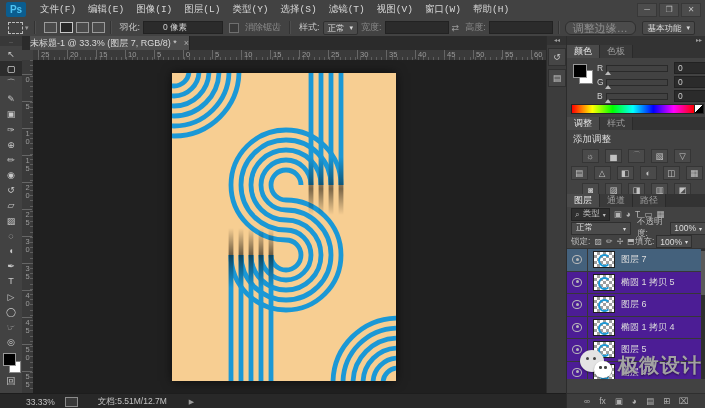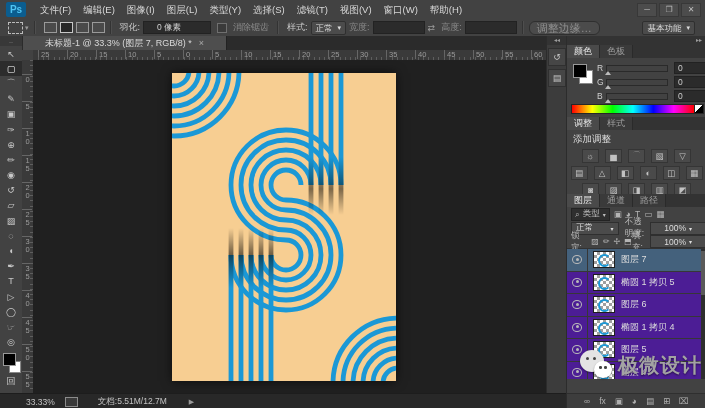--- a/index.html
+++ b/index.html
@@ -2,48 +2,48 @@
 <html style="--blue: #1B98D6; --peach: #F7CE92;"><head>
 <meta charset="utf-8">
 <style>
   html,body{margin:0;padding:0;background:#222;}
   #app{position:relative;width:705px;height:408px;background:#3f3f3f;overflow:hidden;
        font-family:"Liberation Sans","DejaVu Sans",sans-serif;color:#d6d6d6;
        -webkit-user-select:none;user-select:none;}
   
   #menubar{position:absolute;left:0;top:0;width:705px;height:19px;background:#424242;border-bottom:1px solid #2e2e2e;display:flex;align-items:center;}
   #pslogo{width:20px;height:15px;margin-left:6px;background:#0b5d8f;color:#4ec3f2;font-size:10px;font-weight:bold;display:flex;align-items:center;justify-content:center;border-radius:2px;}
-  #menus{display:flex;margin-left:8px;}
+  #menus{display:flex;margin-left:8px;font-family:Liberation Mono, monospace;}
   .menu-item{font-size:9.5px;color:#d8d8d8;padding:0 6px;line-height:19px;white-space:nowrap;}
   #winctl{position:absolute;right:4px;top:3px;display:flex;gap:2px;}
   .winbtn{width:18px;height:12px;background:#4c4c4c;border:1px solid #383838;color:#bdbdbd;font-size:8px;line-height:12px;text-align:center;}
   
   #optionsbar{position:absolute;left:0;top:19px;width:705px;height:17px;background:#424242;border-bottom:1px solid #2a2a2a;display:flex;align-items:center;font-size:9px;color:#c7c7c7;}
   .ob-sep{width:1px;height:13px;background:#333;border-right:1px solid #4e4e4e;margin:0 5px;}
   .ob-label{margin:0 3px;white-space:nowrap;}
   .ob-label.dim{color:#8a8a8a;}
-  .ob-input{height:11px;background:#2b2b2b;border:1px solid #222;color:#d0d0d0;font-size:8.5px;line-height:11px;padding:0 13px;}
+  .ob-input{height:11px;background:#2b2b2b;border:1px solid #222;color:#d0d0d0;font-size:8.5px;line-height:11px;padding:0 19px;}
   .ob-select{height:12px;background:#4b4b4b;border:1px solid #2f2f2f;border-radius:2px;font-size:8.5px;line-height:12px;padding:0 4px;display:flex;align-items:center;gap:5px;color:#ddd;}
   .ob-btn{height:12px;background:#4b4b4b;border:1px solid #2f2f2f;border-radius:6px;font-size:11px;line-height:12px;padding:0 7px;color:#8f8f8f;}
   .tool-chip{width:13px;height:10px;border:1px dashed #bbb;margin-left:8px;}
   .mode-ico{width:11px;height:9px;border:1px solid #9a9a9a;margin-left:3px;background:#4a4a4a;}
   .mode-ico.on{background:#272727;border-color:#c7c7c7;}
   .chk{width:8px;height:8px;border:1px solid #6f6f6f;background:#3a3a3a;margin:0 3px 0 6px;}
   #workspace-select{position:absolute;right:10px;}
   
   #toolbar{position:absolute;left:0;top:36px;width:22px;height:357px;background:#424242;border-right:1px solid #2e2e2e;}
   #toolbar-grip{height:10px;color:#9a9a9a;font-size:6px;text-align:center;line-height:10px;background:#383838;}
   .tool{width:22px;height:15.2px;display:flex;align-items:center;justify-content:center;font-size:9px;color:#c9c9c9;}
   .tool.active{background:#2c2c2c;color:#fff;}
   #swatches{position:relative;width:22px;height:22px;margin-top:2px;}
   #swatch-bg{position:absolute;left:9px;top:9px;width:10px;height:10px;background:#fff;border:1px solid #888;}
   #swatch-fg{position:absolute;left:3px;top:1px;width:11px;height:11px;background:#000;border:1px solid #999;}
   
   #tabbar{position:absolute;left:22px;top:36px;width:524px;height:14px;background:#2b2b2b;}
-  #doctab{position:absolute;left:1px;top:0;height:14px;background:#4e4e4e;border-right:1px solid #222;display:flex;align-items:center;padding:0 22px;gap:7px;}
+  #doctab{position:absolute;left:8px;top:0;height:14px;background:#4e4e4e;border-right:1px solid #222;display:flex;align-items:center;padding:0 0;gap:7px;}
   #doctab-title{font-size:9px;color:#d9d9d9;white-space:nowrap;}
   #doctab-close{font-size:9px;color:#aaa;}
   #hruler{position:absolute;left:33px;top:50px;width:513px;height:10px;background:#3a3a3a;border-bottom:1px solid #262626;overflow:hidden;}
   #hruler::after{content:"";position:absolute;left:5px;bottom:0;width:100%;height:3px;background:repeating-linear-gradient(90deg,#5e5e5e 0 1px,transparent 1px 5.2px);}
   #hruler-labels{display:flex;padding-left:5px;}
   .hr-num{width:26px;flex:0 0 26px;font-size:7.5px;color:#9b9b9b;border-left:1px solid #666;padding-left:2px;line-height:9px;}
   #ruler-corner{position:absolute;left:22px;top:50px;width:11px;height:10px;background:#424242;border-right:1px solid #262626;border-bottom:1px solid #262626;}
   #vruler{position:absolute;left:22px;top:60px;width:11px;height:333px;background:#3a3a3a;border-right:1px solid #262626;overflow:hidden;}
   #vruler::after{content:"";position:absolute;right:0;top:0;width:3px;height:100%;background:repeating-linear-gradient(180deg,#5e5e5e 0 1px,transparent 1px 5.2px);}
   #vruler-labels{padding-top:14px;}
@@ -77,21 +77,21 @@
   #adj-body{height:64px;background:#424242;position:relative;}
   #adj-hint{font-size:9.5px;color:#ddd;padding:3px 0 0 6px;}
   .adj-row{display:flex;justify-content:center;gap:6px;margin-top:3px;}
   .adj-ico{width:15px;height:12px;background:#4a4a4a;border:1px solid #353535;color:#c2c2c2;font-size:8.5px;display:flex;align-items:center;justify-content:center;}
   
   #layers-filter{height:14px;display:flex;align-items:center;font-size:8.5px;color:#bdbdbd;background:#424242;}
   #filter-select{margin-left:4px;height:11px;background:#2f2f2f;border:1px solid #232323;display:flex;align-items:center;gap:3px;padding:0 3px;font-size:8.5px;}
   .flt-ico{margin-left:4px;color:#b5b5b5;font-size:8.5px;}
   #layers-blend{height:14px;display:flex;align-items:center;background:#424242;font-size:8.5px;color:#bdbdbd;}
   #blend-select{margin-left:4px;width:58px;height:11px;background:#4b4b4b;border:1px solid #2f2f2f;display:flex;align-items:center;justify-content:space-between;padding:0 4px;font-size:8.5px;color:#ddd;}
-  .val-select{height:11px;background:#4b4b4b;border:1px solid #2f2f2f;display:flex;align-items:center;gap:3px;padding:0 13px;font-size:8.5px;color:#ddd;}
+  .val-select{height:11px;background:#4b4b4b;border:1px solid #2f2f2f;display:flex;align-items:center;gap:3px;padding:0 3px;font-size:8.5px;color:#ddd;}
   #layers-lock{height:13px;display:flex;align-items:center;background:#424242;font-size:8.5px;color:#bdbdbd;border-bottom:1px solid #333;}
   .lock-ico{margin-left:4px;font-size:8px;color:#b5b5b5;}
   #layer-list{position:relative;height:130px;overflow:hidden;background:#4c1d95;}
   .layer-row{height:21.5px;display:flex;align-items:center;border-bottom:1px solid #373737;position:relative;}
   .layer-row.selected{background:#44617c;}
   .eye{width:10px;height:7px;border:1px solid #b9b9b9;border-radius:50%;margin:0 5px 0 5px;position:relative;}
   .eye::after{content:"";position:absolute;left:3px;top:1.5px;width:3px;height:3px;border-radius:50%;background:#b9b9b9;}
   .eye-cell{width:20px;border-right:1px solid #373737;align-self:stretch;display:flex;align-items:center;}
   .thumb{width:20px;height:15px;margin-left:5px;border:1px solid #1e1e1e;background-color:#fff;
     background-image:linear-gradient(45deg,#9f9f9f 25%,transparent 25%,transparent 75%,#9f9f9f 75%),linear-gradient(45deg,#9f9f9f 25%,transparent 25%,transparent 75%,#9f9f9f 75%);

